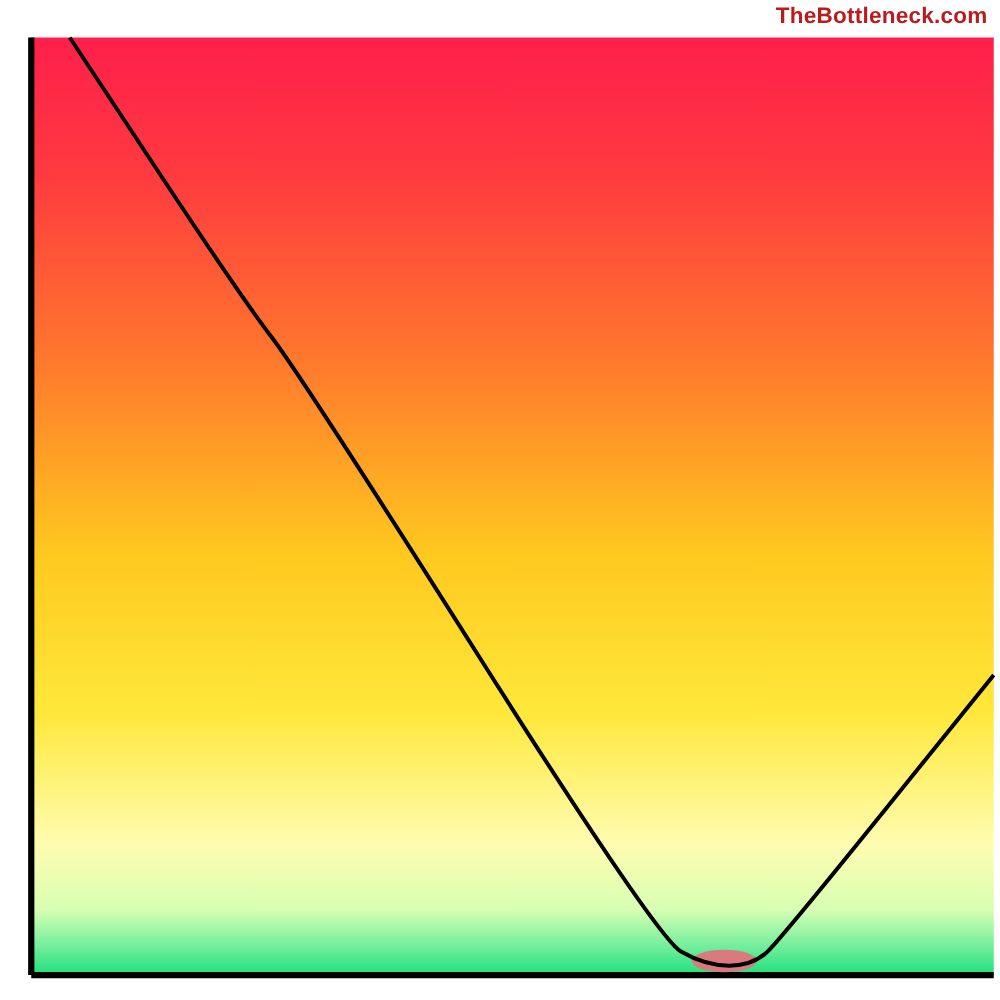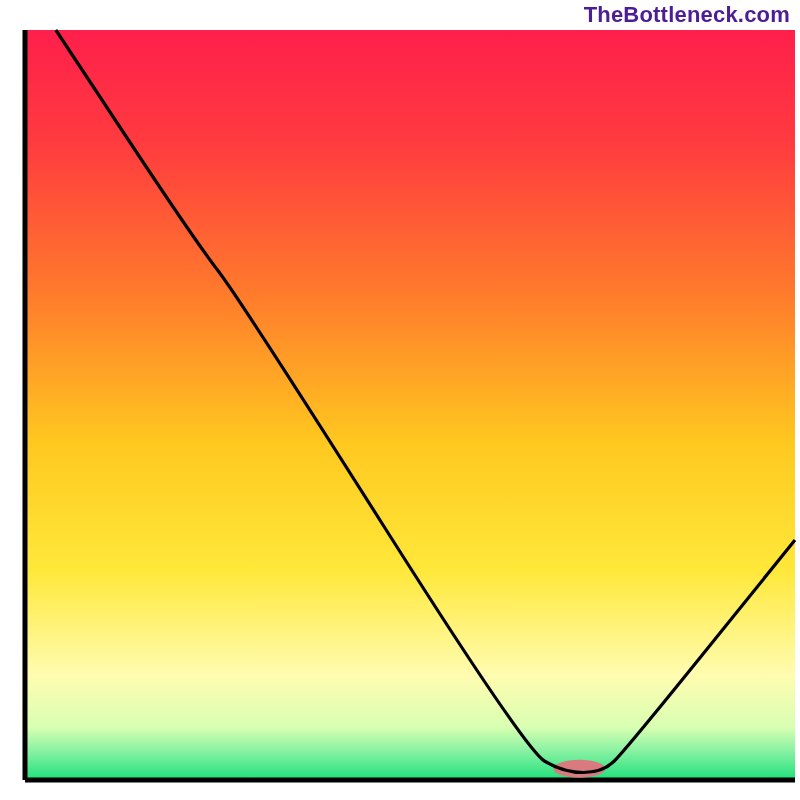--- a/index.html
+++ b/index.html
@@ -12,23 +12,23 @@
   }
   .wrap {
     position: relative;
     width: 800px;
     height: 800px;
   }
   .watermark {
     position: absolute;
     top: 2px;
     right: 10px;
-    font-size: 22px;
+    font-size: 18px;
     font-weight: 600;
-    color: #4c1d95;
+    color: #b91c1c;
     letter-spacing: 0.2px;
     z-index: 5;
   }
   .plot {
     position: absolute;
     left: 0;
     top: 0;
     width: 800px;
     height: 800px;
   }

